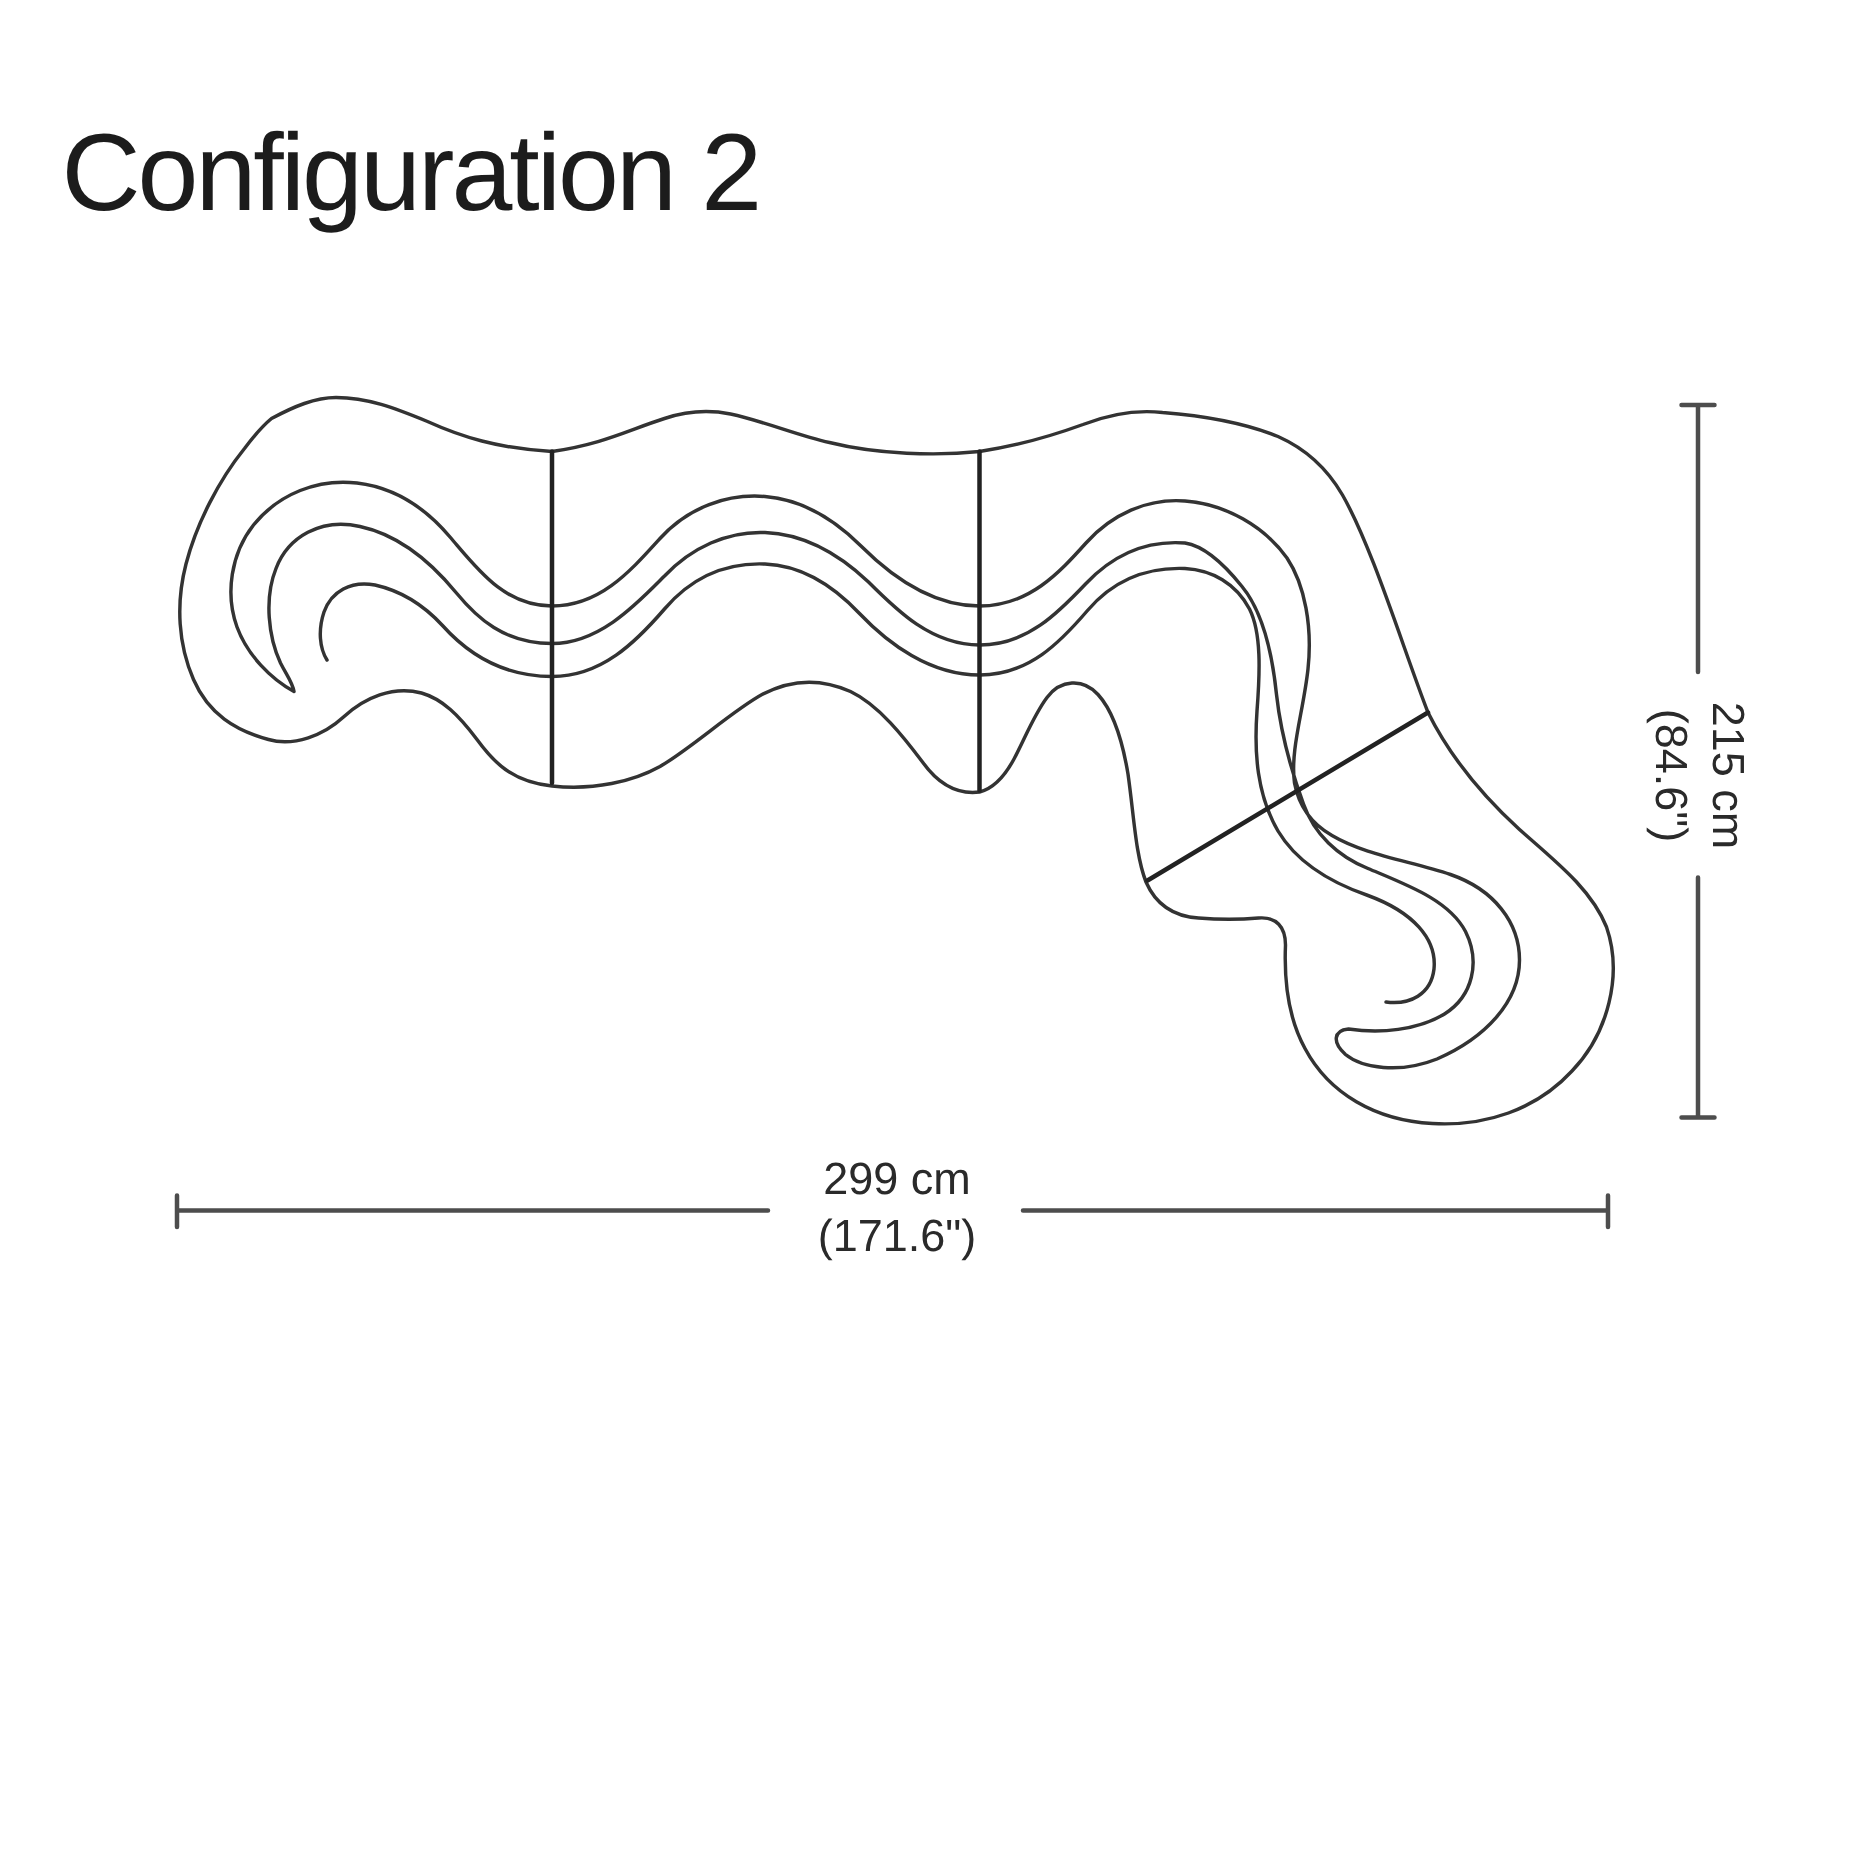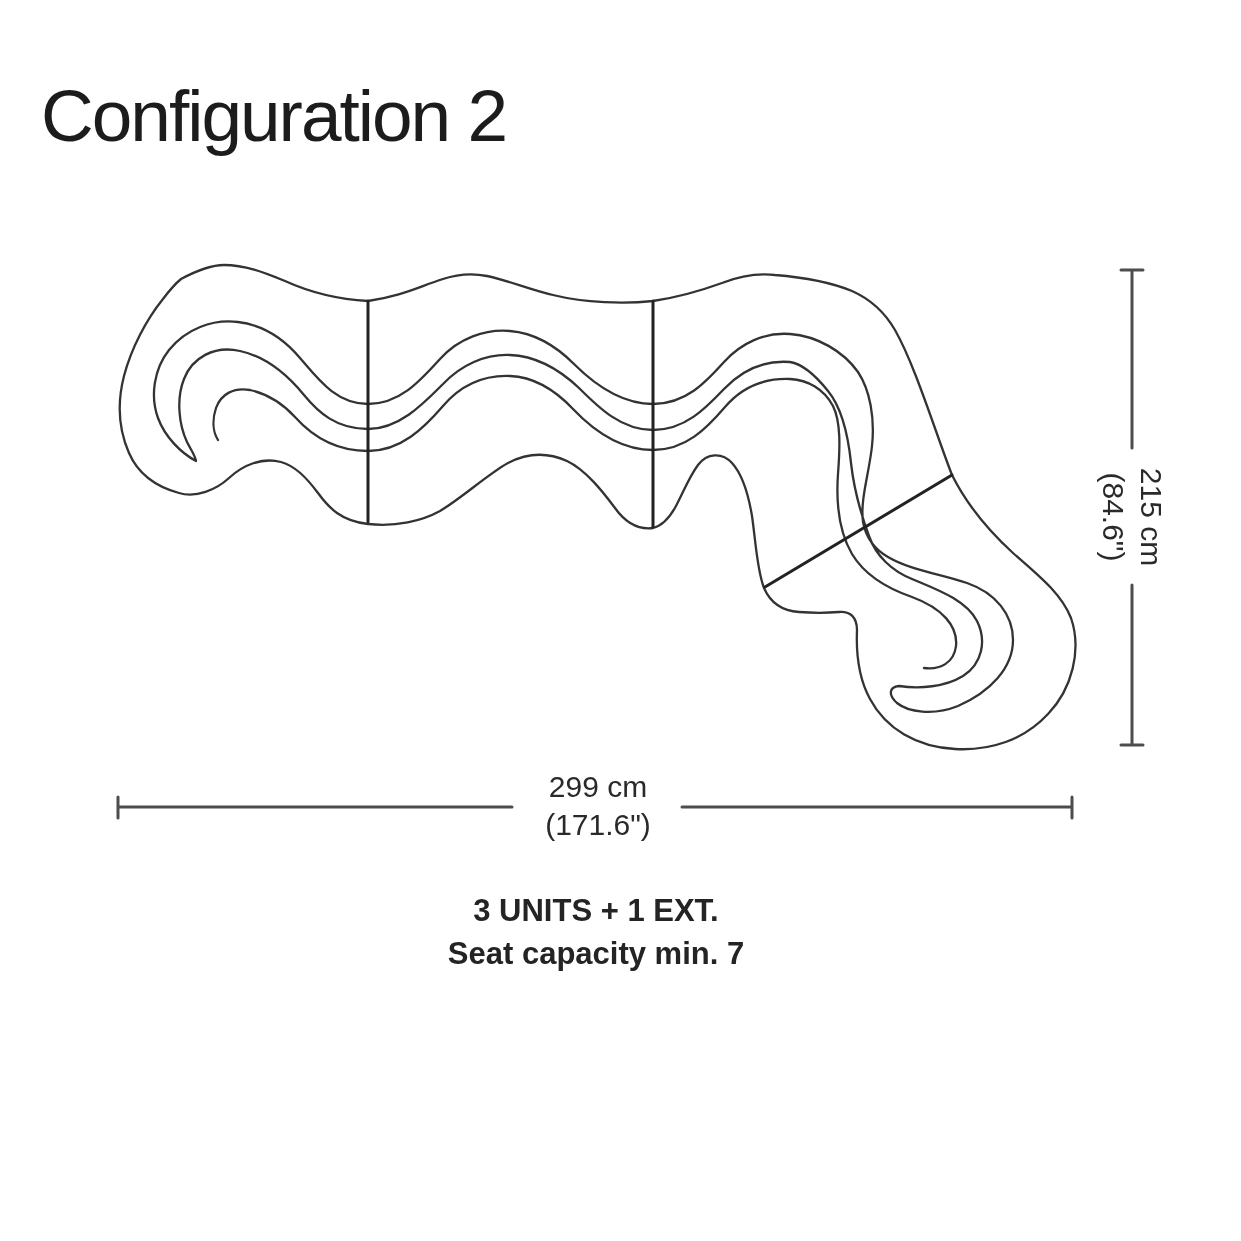--- a/index.html
+++ b/index.html
@@ -189,18 +189,14 @@
   <div class="dim-label dim-label-width">
     <div>299 cm</div>
     <div>(171.6")</div>
   </div>
 
   <div class="dim-label dim-label-height">
     <div>215 cm</div>
     <div>(84.6")</div>
   </div>
 
-  <div class="caption-block">
-    <div>3 UNITS + 1 EXT.</div>
-    <div>Seat capacity min. 7</div>
-  </div>
 
 </div>
 
 </body></html>

